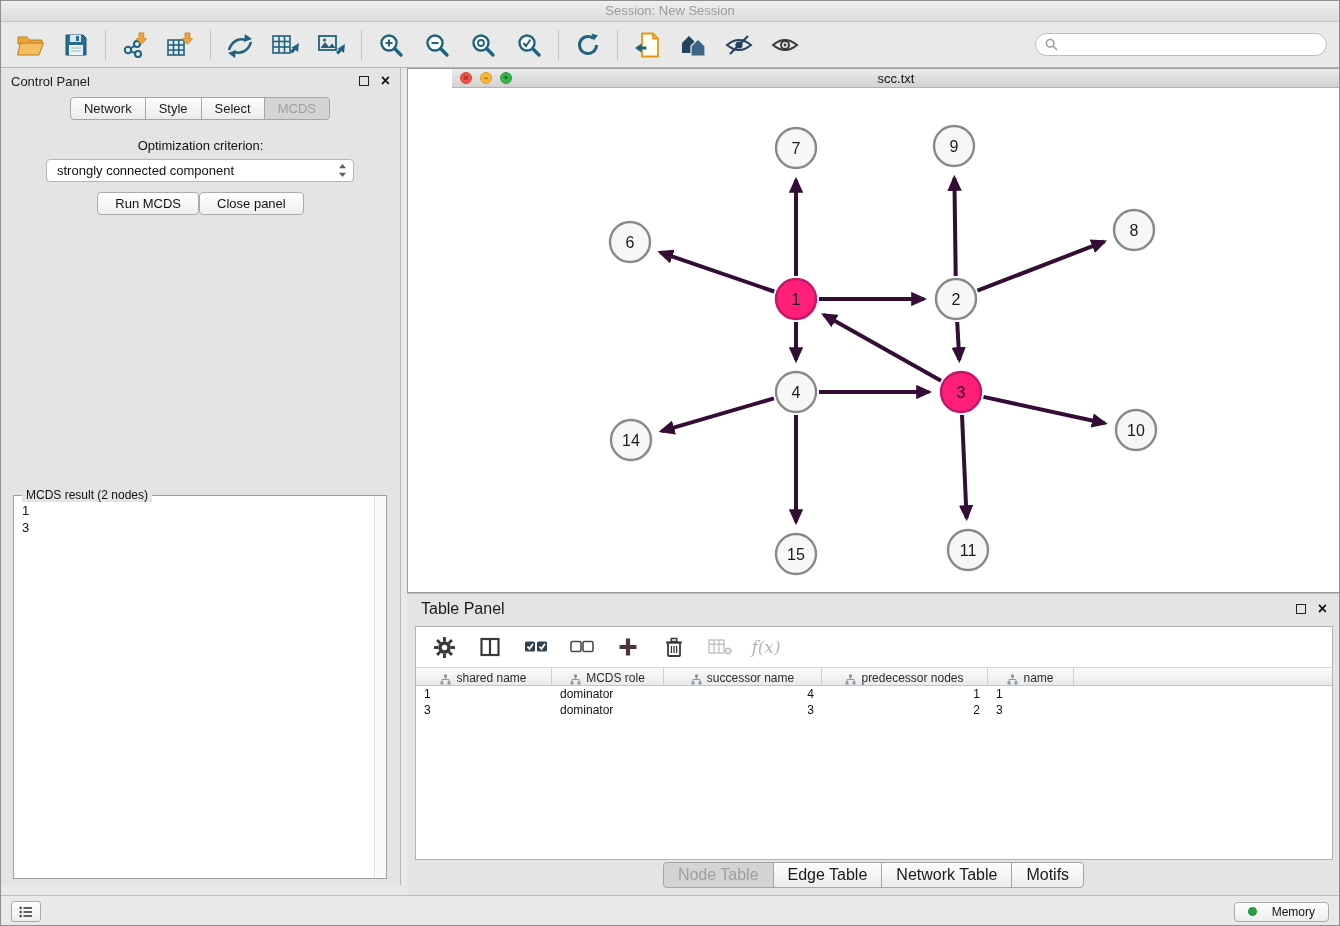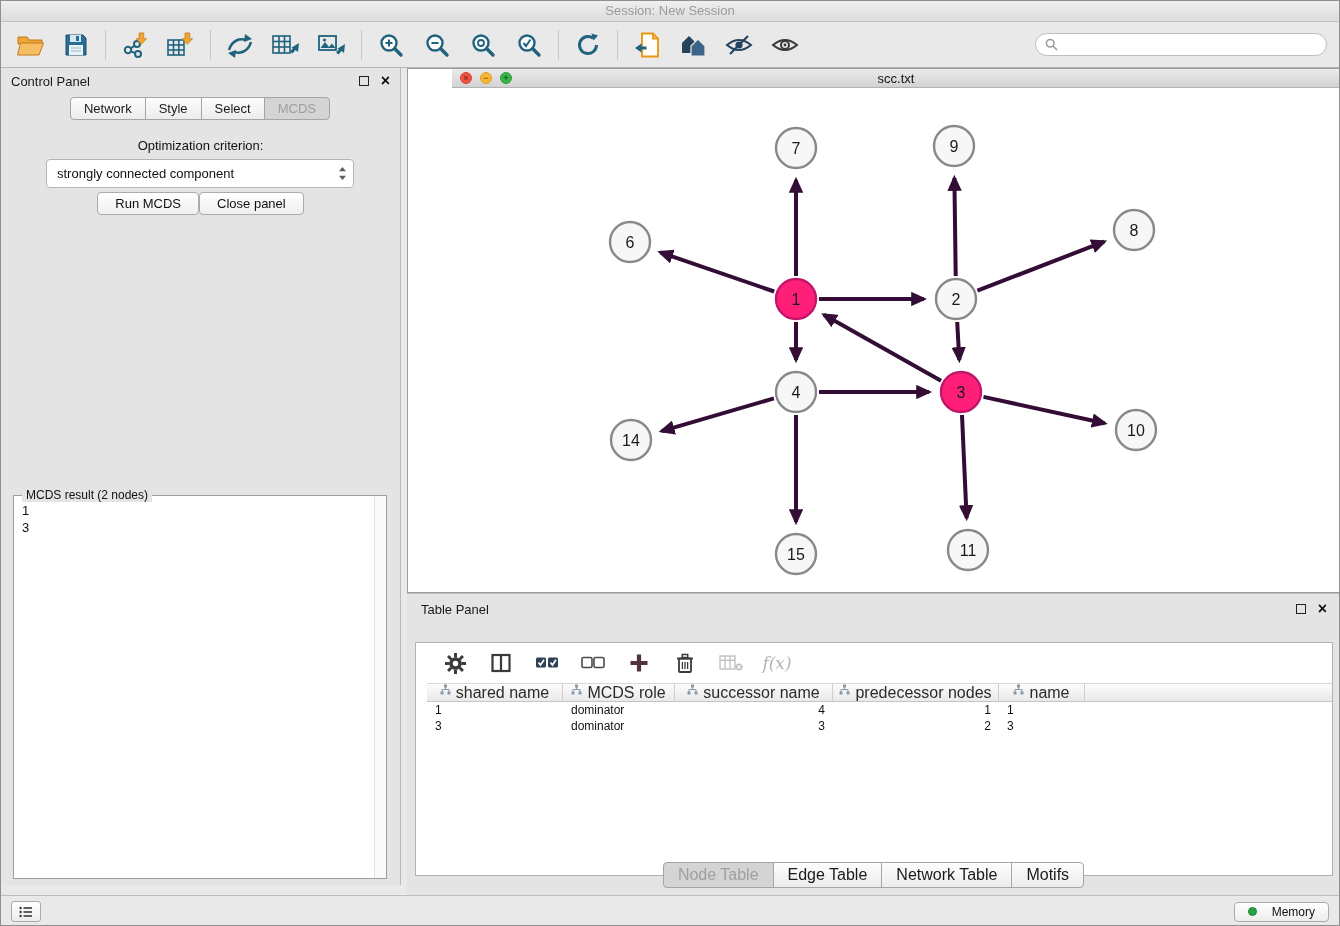--- a/index.html
+++ b/index.html
@@ -34,21 +34,21 @@
   .float-icon { width:10px; height:10px; border:1.6px solid #222; margin-right:12px; cursor:pointer; }
   .close-x { font-size:16px; font-weight:bold; color:#111; cursor:pointer; line-height:10px; }
   .close-x::before { content:"\00D7"; }
   .cp-tabs { position:absolute; top:29px; left:0; right:0; display:flex; justify-content:center; }
   .cp-tab { border:1px solid #a5a5a5; background:linear-gradient(#fdfdfd,#ececec); padding:3px 13px;
     font-size:13px; color:#1a1a1a; margin-left:-1px; cursor:pointer; }
   .cp-tab:first-child { border-radius:4px 0 0 4px; }
   .cp-tab:last-child { border-radius:0 4px 4px 0; }
   .cp-tab.active { background:#d4d4d4; color:#9f9f9f; }
   .cp-opt-label { position:absolute; top:70px; left:0; right:0; text-align:center; font-size:13px; color:#111; }
-  .cp-select { position:absolute; top:91px; left:45px; width:308px; height:29px; background:#fff;
+  .cp-select { position:absolute; top:91px; left:45px; width:308px; height:23px; background:#fff;
     border:1px solid #b5b5b5; border-radius:4px; display:flex; align-items:center;
     padding:0 6px 0 10px; font-size:13px; color:#111; cursor:pointer; }
   .cp-select .arrows { margin-left:auto; display:flex; align-items:center; }
   .cp-buttons { position:absolute; top:124px; left:0; right:0; display:flex; justify-content:center; }
   .cp-btn { background:linear-gradient(#ffffff,#efefef); border:1px solid #ababab; border-radius:4px;
     padding:3px 17px; font-size:13px; color:#111; cursor:pointer; }
   .result-box { position:absolute; top:427px; left:12px; width:374px; height:384px;
     border:1px solid #9d9d9d; background:#ffffff; }
   .result-legend { position:absolute; top:-8px; left:8px; background:#e4e4e4; padding:0 4px;
     font-size:12px; color:#111; }
@@ -68,31 +68,31 @@
   .light.yellow { background:#f8b634; border:1px solid #dd9e2b; color:rgba(110,70,0,0.75); }
   .light.yellow::before { content:"\2212"; }
   .light.green { background:#37b44a; border:1px solid #2e9c3f; color:rgba(0,70,0,0.7); }
   .light.green::before { content:"+"; }
   .nw-content { position:relative; width:932px; height:504px; background:#fff; overflow:hidden; }
 
   
   .table-panel { position:absolute; left:406px; top:592px; width:934px; height:302px;
     background:#e4e4e4; border-top:1px solid #bdbdbd; }
   .tp-header { position:absolute; top:4px; left:0; right:0; height:22px; display:flex; align-items:center;
-    padding:0 14px; font-size:13px; color:#1a1a1a; }
+    padding:0 14px; font-size:16px; color:#1a1a1a; }
   .tp-header .spacer { flex:1; }
-  .tp-body { position:absolute; top:48px; left:8px; right:8px; height:234px; background:#fff;
-    border:1px solid #b2b2b2; overflow:hidden;padding-left:11px; }
+  .tp-body { position:absolute; top:32px; left:8px; right:8px; height:234px; background:#fff;
+    border:1px solid #b2b2b2; overflow:hidden; }
   .tp-toolbar { height:40px; display:flex; align-items:center; padding:0 14px; gap:18px; }
   .tp-tool { width:28px; height:28px; display:flex; align-items:center; justify-content:center; cursor:pointer; }
   .tp-tool.disabled { cursor:default; }
   .fx { font-family:"DejaVu Serif", serif; font-style:italic; color:#b3b3b3; font-size:17px; }
   .thead { display:flex; height:19px; background:linear-gradient(#fcfcfc,#e9e9e9);
     border-top:1px solid #d8d8d8; border-bottom:1px solid #c5c5c5; }
-  .th { display:flex; align-items:flex-start; justify-content:center; gap:5px; font-size:16px; color:#2b2b2b;
+  .th { display:flex; align-items:flex-end; justify-content:center; gap:5px; font-size:12px; color:#2b2b2b;
     border-right:1px solid #cfcfcf; cursor:pointer; }
   .tr { display:flex; height:16px; align-items:center; cursor:default; }
   .td { font-size:12px; color:#111; padding:0 8px; }
   .td.right { text-align:right; }
   .td.left { text-align:left; }
   .tp-tabs { position:absolute; top:268px; left:0; right:0; display:flex; justify-content:center; }
   .tp-tab { border:1px solid #a5a5a5; background:linear-gradient(#fdfdfd,#ececec); padding:3px 14px;
     font-size:16px; color:#1a1a1a; margin-left:-1px; cursor:pointer; }
   .tp-tab:first-child { border-radius:4px 0 0 4px; }
   .tp-tab:last-child { border-radius:0 4px 4px 0; }

